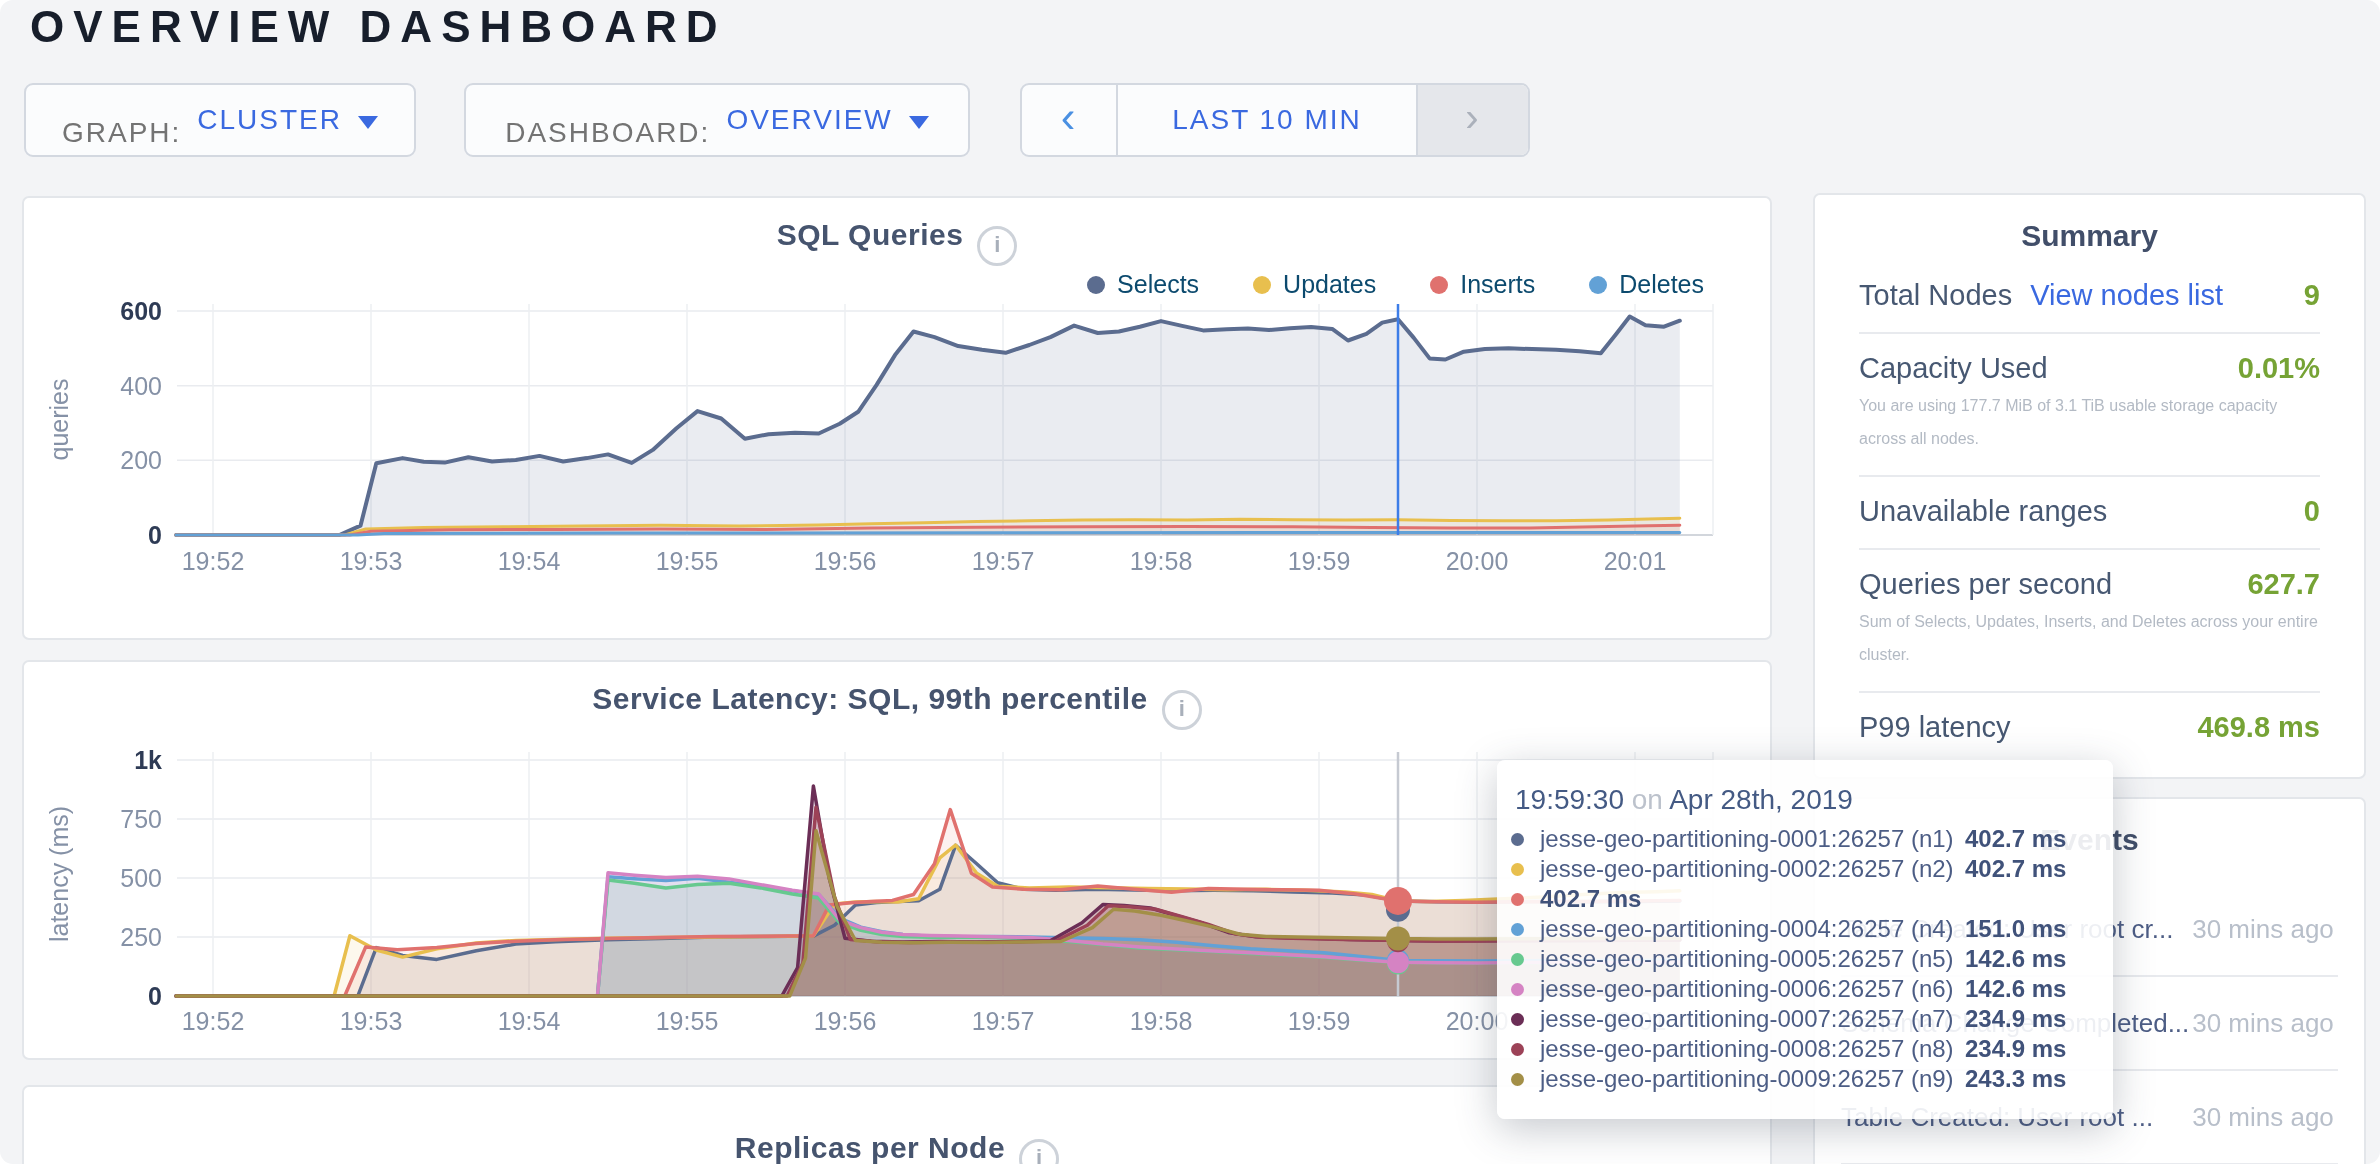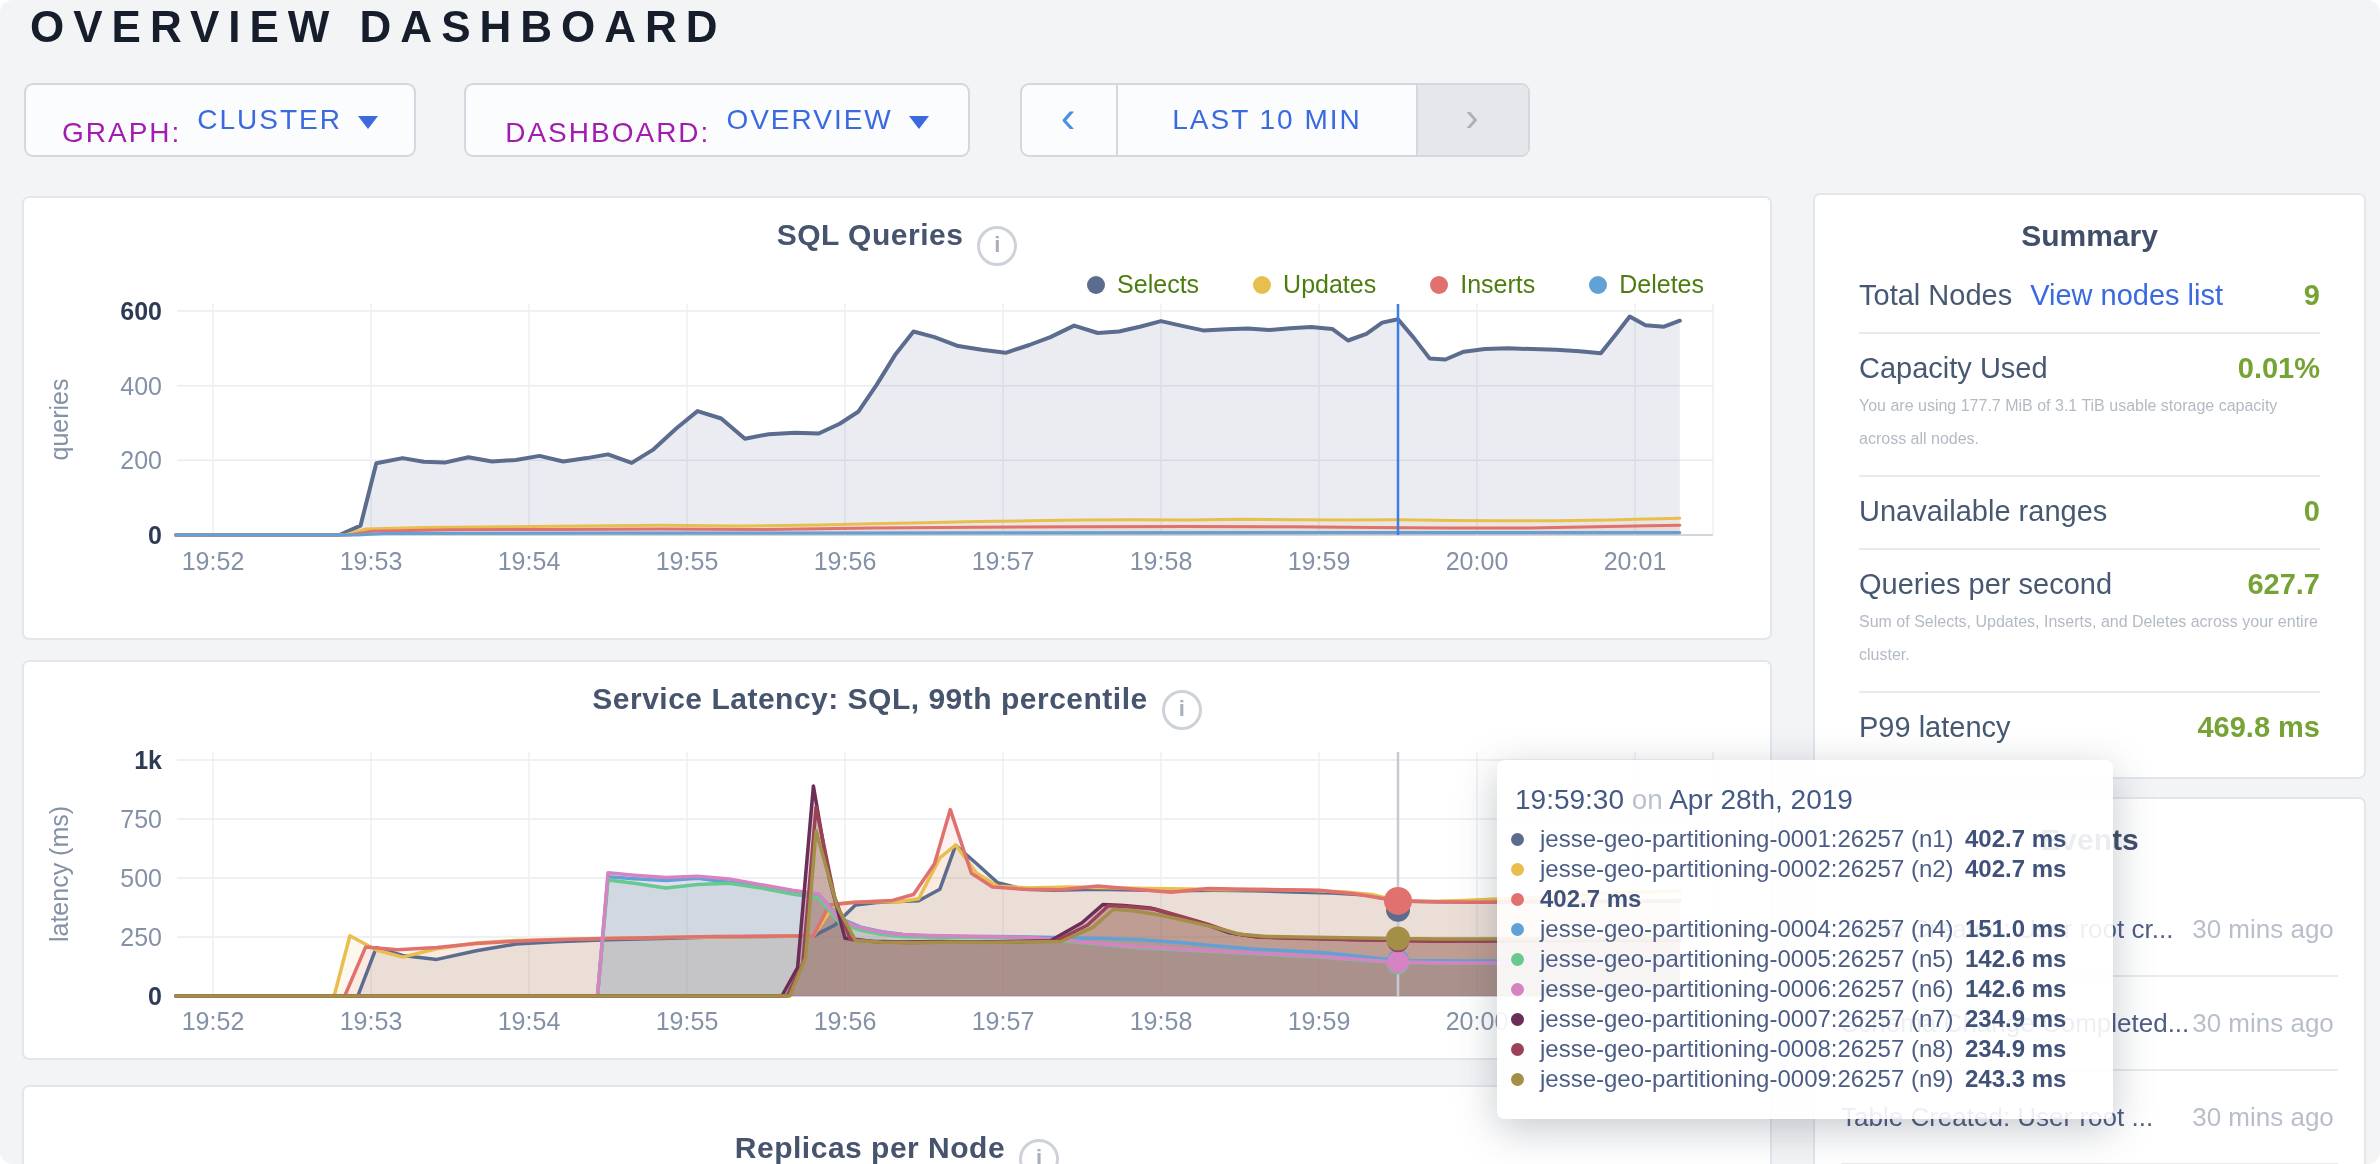--- a/index.html
+++ b/index.html
@@ -8,21 +8,21 @@
        font-family:"Liberation Sans",sans-serif;color:#475872;border-radius:13px;}
   
   #page-title{position:absolute;left:30px;top:2px;font-size:44px;font-weight:700;
       letter-spacing:9px;color:#171e2b;margin:0;}
   
   .ctl{position:absolute;top:83px;height:74px;box-sizing:border-box;background:#fbfcfd;
       border:2px solid #d3d8e0;border-radius:9px;display:flex;align-items:center;justify-content:center;
       font-size:28px;letter-spacing:2px;cursor:pointer;}
   #dd-graph{left:24px;width:392px;gap:16px;}
   #dd-dashboard{left:464px;width:506px;gap:16px;}
-  .dd-label{color:#a21caf;margin-top:25px;}
+  .dd-label{color:#737373;margin-top:25px;}
   .dd-value{color:#3a69e0;}
   .caret{width:0;height:0;border-left:10px solid transparent;border-right:10px solid transparent;
       border-top:13px solid #3a69e0;margin-top:4px;}
   #time-window{left:1020px;width:510px;padding:0;overflow:hidden;justify-content:stretch;}
   .tw-seg{height:100%;display:flex;align-items:center;justify-content:center;box-sizing:border-box;}
   #tw-prev{width:96px;border-right:2px solid #d3d8e0;color:#4a90e2;font-size:44px;padding-bottom:6px;}
   #tw-label{flex:1;color:#3a69e0;}
   #tw-next{width:112px;border-left:2px solid #d3d8e0;background:#e5e7eb;color:#abb1bb;font-size:40px;padding-bottom:6px;}
   
   .card{position:absolute;background:#ffffff;border:2px solid #e3e6ea;border-radius:7px;box-sizing:border-box;}
@@ -34,21 +34,21 @@
   .chart-head{text-align:center;padding-top:20px;position:relative;z-index:2;}
   .chart-head.low{padding-top:44px;}
   .chart-title{font-size:30px;font-weight:700;color:#46546e;letter-spacing:0.5px;}
   .info-icon{display:inline-block;width:34px;height:34px;line-height:32px;border:3px solid #cdd2d9;
       border-radius:50%;color:#a8afba;font-size:22px;font-weight:700;text-align:center;margin-left:14px;
       vertical-align:-7px;background:#fff;cursor:pointer;}
   
   #sql-legend{position:absolute;top:72px;right:66px;display:flex;gap:54px;z-index:2;}
   .legend-item{display:flex;align-items:center;gap:12px;cursor:pointer;}
   .legend-dot{width:18px;height:18px;border-radius:50%;}
-  .legend-label{font-size:25px;color:#4d7c0f;}
+  .legend-label{font-size:25px;color:#0c4a6e;}
   
   .chart-svg{position:absolute;left:0;top:0;}
   .chart-svg text{font-family:"Liberation Sans",sans-serif;font-size:25px;fill:#8591a6;}
   .chart-svg text.strong{fill:#2e3b55;font-weight:700;}
   
   .side-heading{text-align:center;font-size:30px;font-weight:700;color:#414e69;margin:24px 0 26px 0;}
   .sumrow{display:flex;align-items:baseline;margin-top:6px;}
   .sumlabel{font-size:29px;color:#475872;}
   .sumlink{font-size:29px;color:#3a69e0;margin-left:18px;text-decoration:none;cursor:pointer;}
   .sumval{margin-left:auto;font-size:29px;font-weight:700;color:#76a335;}

